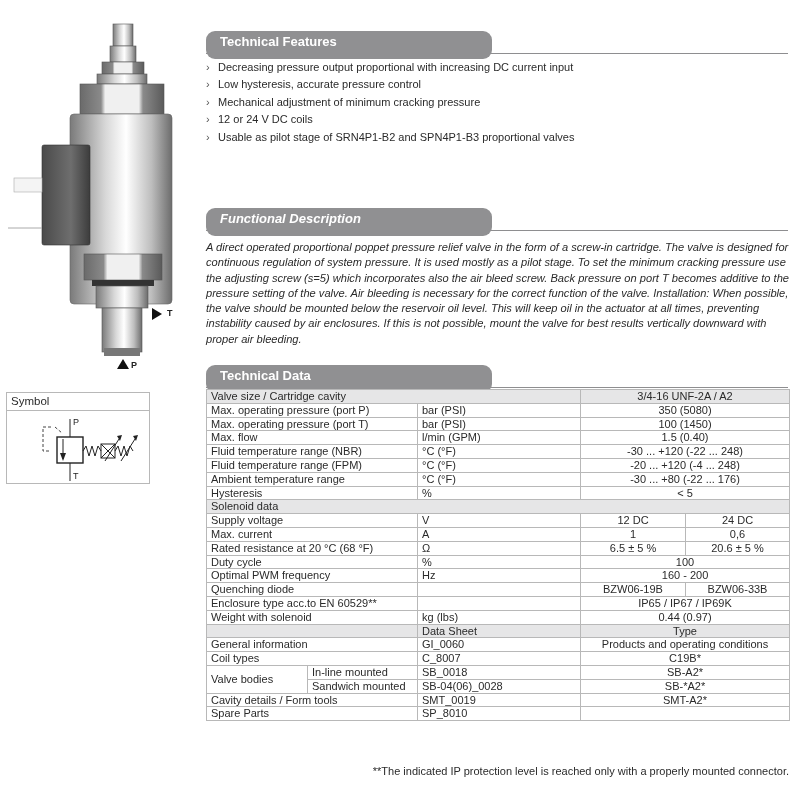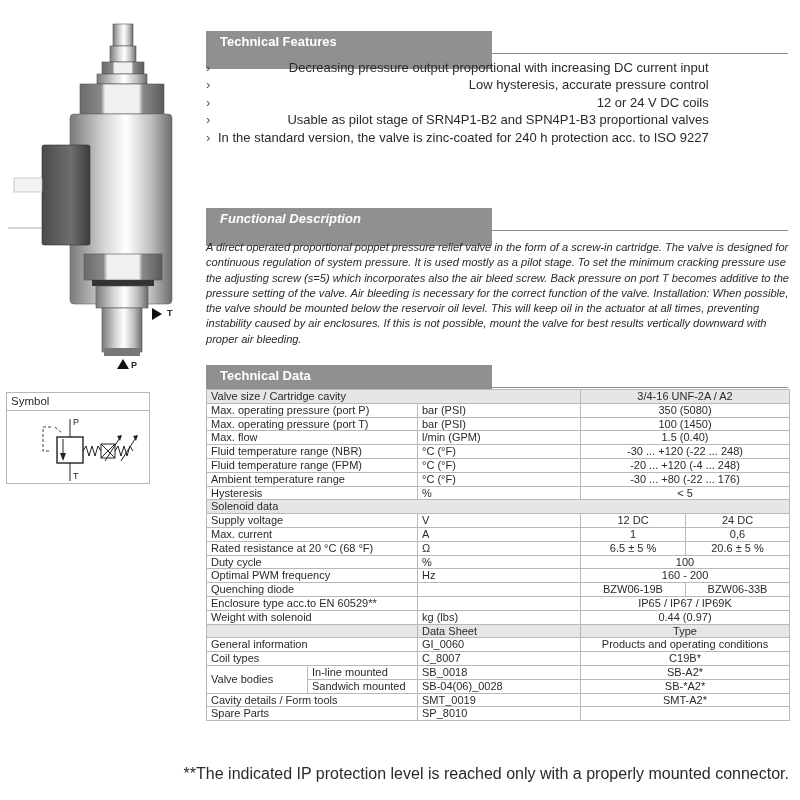--- a/index.html
+++ b/index.html
@@ -1,38 +1,38 @@
 <!DOCTYPE html>
 <html><head>
 <meta charset="utf-8">
 <style>
   html, body { margin:0; padding:0; background:#ffffff; }
   body { width:800px; height:800px; position:relative; overflow:hidden;
          font-family:"Liberation Sans", "DejaVu Sans", sans-serif; color:#222; }
   .section-header { position:absolute; left:206px; width:582px; height:22px;
          border-bottom:1.5px solid #8e8e90; }
-  .section-header .tab { position:absolute; left:0; top:0; width:286px; height:38px;
+  .section-header .tab { position:absolute; left:0; top:0; width:286px; height:28px;
          background:#909092; color:#fff; font-weight:bold; font-size:13px;
-         line-height:22px; padding-left:14px; box-sizing:border-box; }
+         line-height:22px; padding-left:14px; box-sizing:border-box;border-radius:9px; }
   #hdr-features { top:31px; }
   #hdr-functional { top:208px;font-style:italic; }
   #hdr-techdata { top:365px; }
   ul.features { position:absolute; left:206px; top:59px; margin:0; padding:0; list-style:none;
-         font-size:13px; line-height:17.4px; color:#2a2a2a;text-align:right; }
+         font-size:11px; line-height:17.4px; color:#2a2a2a; }
   ul.features li { padding-left:12px; position:relative; white-space:nowrap; }
   ul.features li::before { content:"›"; position:absolute; left:0; top:0; color:#555; }
   .desc { position:absolute; left:206px; top:240px; width:584px; font-size:11.1px;
          line-height:15.3px; color:#2a2a2a; margin:0;font-style:italic; }
   table.tech { position:absolute; left:206px; top:389px; width:583px; border-collapse:collapse;
          font-size:11px; color:#2a2a2a; table-layout:fixed;padding-left:8px; }
   table.tech td { border:1px solid #b8b8b8; height:12.8px; padding:0 4px; line-height:12.8px;
          white-space:nowrap; overflow:hidden; }
   table.tech td.c { text-align:center; }
   table.tech tr.shade td { background:#e6e6e7; }
-  .footnote { position:absolute; right:11px; top:765px; font-size:16px; color:#2a2a2a; }
+  .footnote { position:absolute; right:11px; top:765px; font-size:11px; color:#2a2a2a; }
   .product { position:absolute; left:0; top:20px; width:200px; height:370px; }
   .symbol-box { position:absolute; left:6px; top:392px; width:144px; height:92px;
          border:1px solid #b8b8b8; box-sizing:border-box; }
   .symbol-box .lbl { height:17px; border-bottom:1px solid #b8b8b8; font-size:11.5px;
          line-height:17px; padding-left:4px; color:#2a2a2a; }
   .port-lbl { position:absolute; font-size:9px; font-weight:bold; color:#222; }
 </style>
 </head>
 <body>
 
@@ -107,23 +107,23 @@
     <text x="66" y="68" font-size="9" fill="#222" font-family="Liberation Sans, sans-serif">T</text>
   </svg>
 </div>
 
 <div class="section-header" id="hdr-features">
   <div class="tab">Technical Features</div>
 </div>
 <ul class="features">
   <li>Decreasing pressure output proportional with increasing DC current input</li>
   <li>Low hysteresis, accurate pressure control</li>
+  <li>Mechanical adjustment of minimum cracking pressure</li>
   <li>12 or 24 V DC coils</li>
   <li>Usable as pilot stage of SRN4P1-B2 and SPN4P1-B3 proportional valves</li>
-  <li>In the standard version, the valve is zinc-coated for 240 h protection acc. to ISO 9227</li>
 </ul>
 
 <div class="section-header" id="hdr-functional">
   <div class="tab">Functional Description</div>
 </div>
 <p class="desc">A direct operated proportional poppet pressure relief valve in the form of a screw-in cartridge. The valve is designed for continuous regulation of system pressure. It is used mostly as a pilot stage. To set the minimum cracking pressure use the adjusting screw (s=5) which incorporates also the air bleed screw. Back pressure on port T becomes additive to the pressure setting of the valve. Air bleeding is necessary for the correct function of the valve. Installation: When possible, the valve should be mounted below the reservoir oil level. This will keep oil in the actuator at all times, preventing instability caused by air enclosures. If this is not possible, mount the valve for best results vertically downward with proper air bleeding.</p>
 
 <div class="section-header" id="hdr-techdata">
   <div class="tab">Technical Data</div>
 </div>

